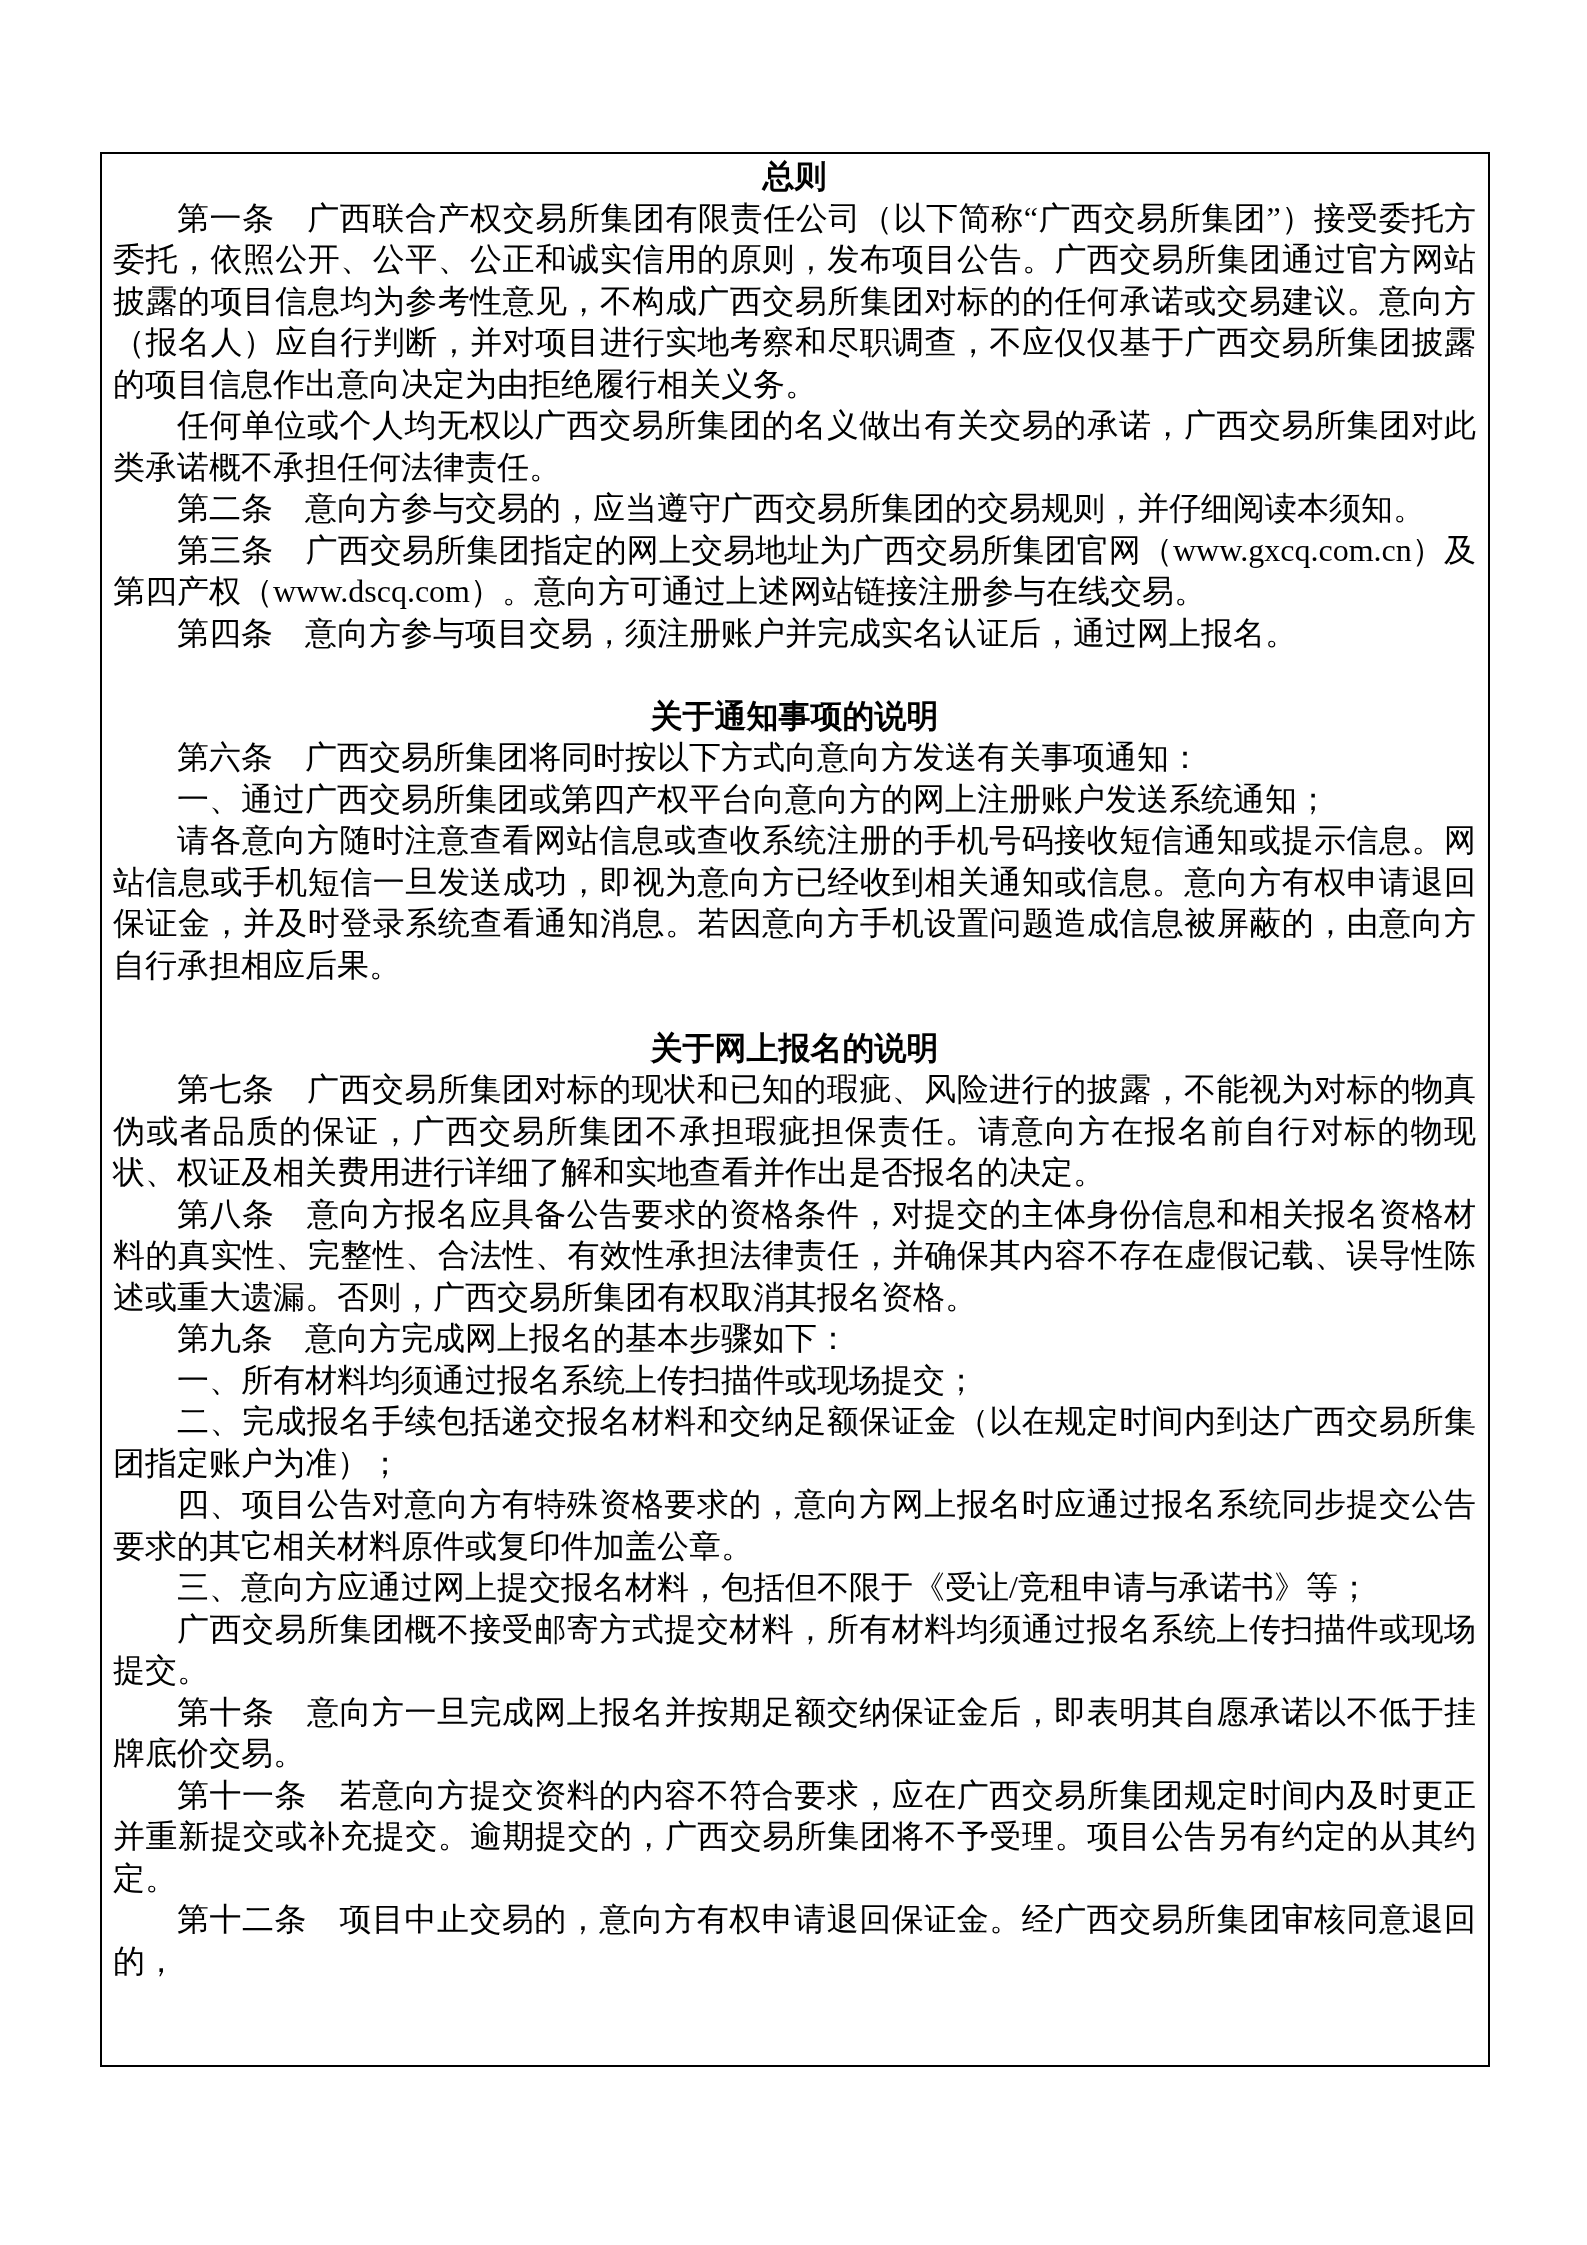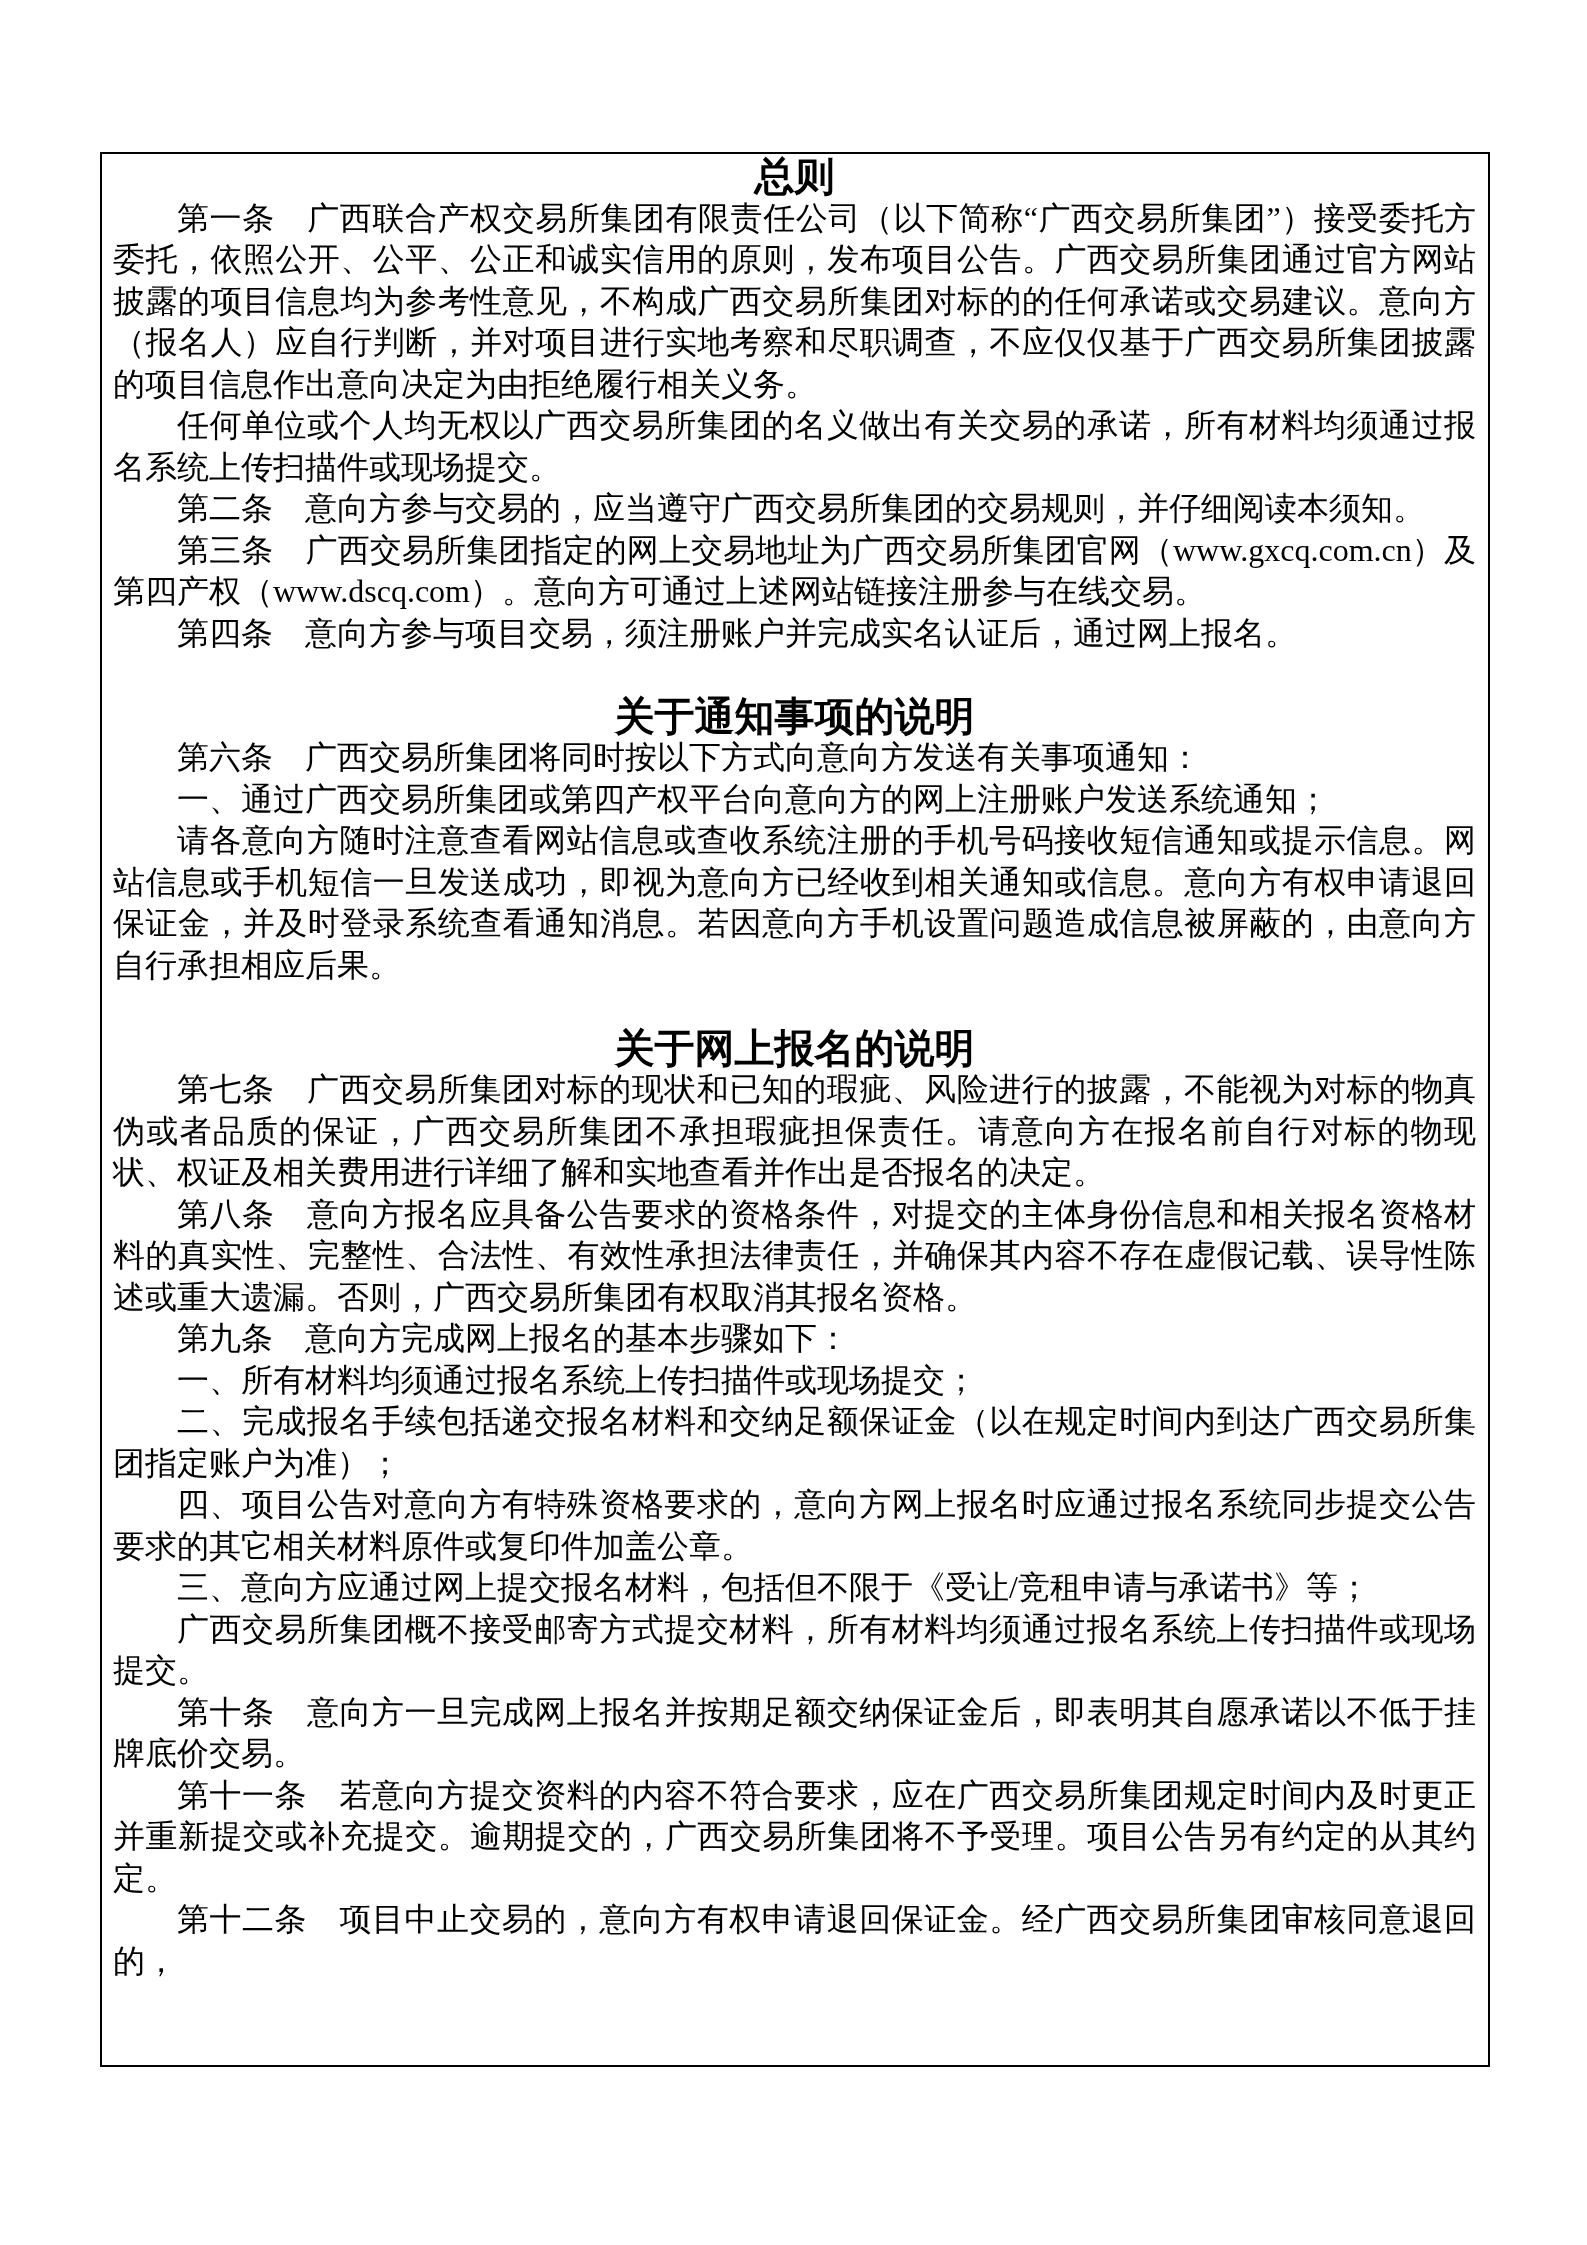--- a/index.html
+++ b/index.html
@@ -27,41 +27,41 @@
     font-family: "Liberation Serif", "DejaVu Serif", serif;
     font-size: 32px;
     line-height: 41.5px;
     color: #000000;
     text-align: justify;
   }
   .sec-heading {
     margin: 0;
     text-align: center;
     font-weight: 700;
-    font-size: 40px;
+    font-size: 32px;
     line-height: 41.5px;
   }
   .para {
     margin: 0;
     text-indent: 2em;
   }
   .section.spaced {
     margin-top: 41.5px;
   }
 </style>
 </head>
 <body>
 
 <div class="page">
   <div class="doc-box">
 
     <div class="section">
       <div class="sec-heading">总则</div>
       <p class="para">第一条　广西联合产权交易所集团有限责任公司（以下简称“广西交易所集团”）接受委托方委托，依照公开、公平、公正和诚实信用的原则，发布项目公告。广西交易所集团通过官方网站披露的项目信息均为参考性意见，不构成广西交易所集团对标的的任何承诺或交易建议。意向方（报名人）应自行判断，并对项目进行实地考察和尽职调查，不应仅仅基于广西交易所集团披露的项目信息作出意向决定为由拒绝履行相关义务。</p>
-      <p class="para">任何单位或个人均无权以广西交易所集团的名义做出有关交易的承诺，所有材料均须通过报名系统上传扫描件或现场提交。</p>
+      <p class="para">任何单位或个人均无权以广西交易所集团的名义做出有关交易的承诺，广西交易所集团对此类承诺概不承担任何法律责任。</p>
       <p class="para">第二条　意向方参与交易的，应当遵守广西交易所集团的交易规则，并仔细阅读本须知。</p>
       <p class="para">第三条　广西交易所集团指定的网上交易地址为广西交易所集团官网（www.gxcq.com.cn）及第四产权（www.dscq.com）。意向方可通过上述网站链接注册参与在线交易。</p>
       <p class="para">第四条　意向方参与项目交易，须注册账户并完成实名认证后，通过网上报名。</p>
     </div>
 
     <div class="section spaced">
       <div class="sec-heading">关于通知事项的说明</div>
       <p class="para">第六条　广西交易所集团将同时按以下方式向意向方发送有关事项通知：</p>
       <p class="para">一、通过广西交易所集团或第四产权平台向意向方的网上注册账户发送系统通知；</p>
       <p class="para">请各意向方随时注意查看网站信息或查收系统注册的手机号码接收短信通知或提示信息。网站信息或手机短信一旦发送成功，即视为意向方已经收到相关通知或信息。意向方有权申请退回保证金，并及时登录系统查看通知消息。若因意向方手机设置问题造成信息被屏蔽的，由意向方自行承担相应后果。</p>

